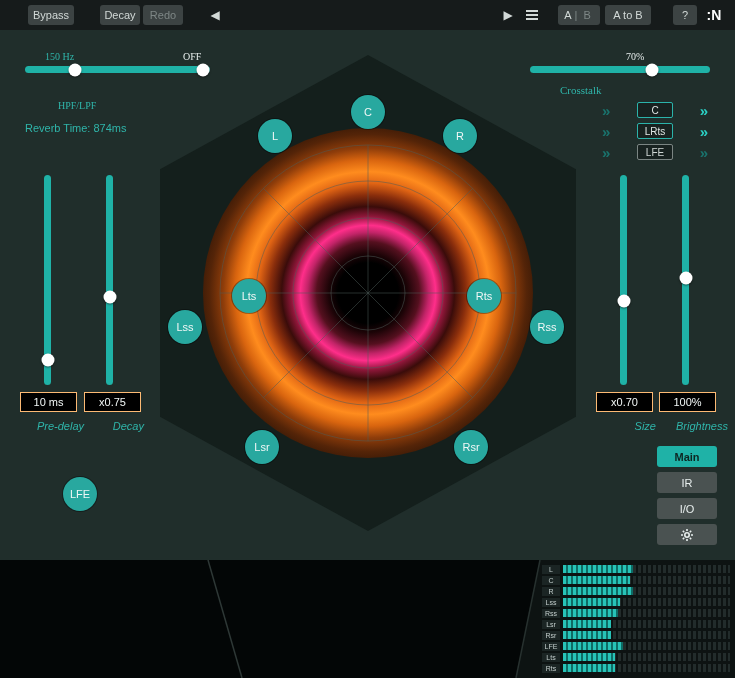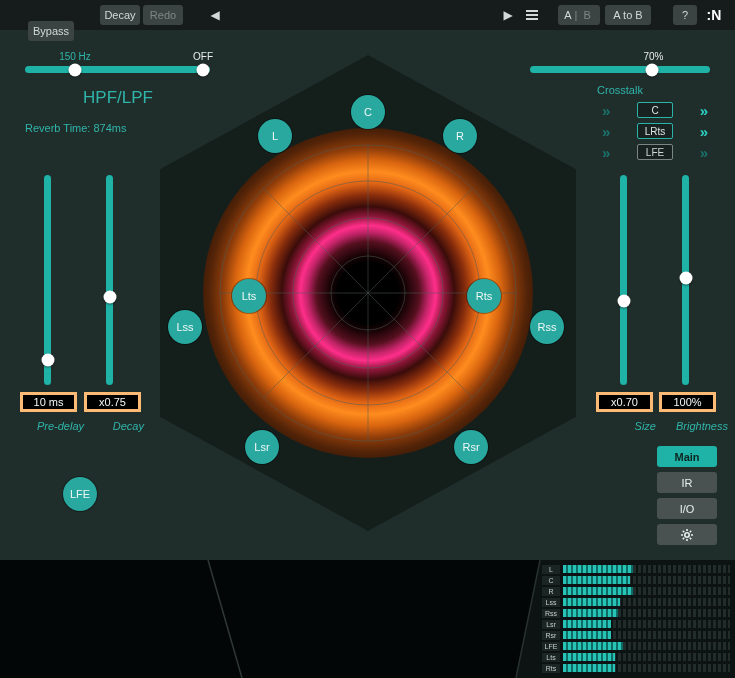--- a/index.html
+++ b/index.html
@@ -5,45 +5,45 @@
   html,body{margin:0;padding:0;background:#101918;}
   #app{position:relative;width:735px;height:678px;background:#202e2b;overflow:hidden;
        font-family:"Liberation Sans",sans-serif;}
 
   
   .titlebar{position:absolute;left:0;top:0;width:735px;height:30px;background:#161b1b;}
   .tb{position:absolute;top:5px;height:20px;display:flex;align-items:center;justify-content:center;
       font:inherit;font-size:11px;color:#d2d9d7;background:#3c4343;border:none;border-radius:3px;
       cursor:pointer;padding:0;box-sizing:border-box;}
   .tb.ghost{background:transparent;}
-  #btn-bypass{left:28px;width:46px;margin-top:16px;}
+  #btn-bypass{left:28px;width:46px;}
   #btn-undo{left:100px;width:40px;}
   #btn-redo{left:143px;width:40px;color:#7e8786;}
   #btn-prev{left:204px;width:22px;font-size:12px;}
   #preset-name{left:288px;width:140px;background:transparent;color:#eaf1ef;font-size:12px;}
   #btn-play{left:497px;width:22px;font-size:12px;}
   #btn-list{left:521px;width:22px;background:transparent;}
   .list-glyph{display:block;width:12px;height:10px;
       background:repeating-linear-gradient(to bottom,#d2d9d7 0 2px,transparent 2px 4px);}
   #btn-ab{left:558px;width:42px;}
   #btn-ab .dim{color:#7e8786;margin:0 3px;}
   #btn-atob{left:605px;width:46px;}
   #btn-help{left:673px;width:24px;}
   #logo-n{left:699px;width:30px;background:transparent;color:#fdfefe;font-weight:bold;font-size:14px;cursor:default;}
 
   
   .hbar{position:absolute;height:7px;background:#1fb2a7;border-radius:3.5px;cursor:pointer;}
   #hpf-slider{left:25px;top:66px;width:185px;}
   #crosstalk-slider{left:530px;top:66px;width:180px;}
   .hhandle{position:absolute;top:50%;width:13px;height:13px;background:#ffffff;border-radius:50%;
       transform:translate(-50%,-50%);cursor:grab;box-shadow:0 1px 2px rgba(0,0,0,.5);}
-  .tiny-label{position:absolute;font-size:10px;color:#2fb5aa;text-align:center;}
+  .tiny-label{position:absolute;font-size:10px;color:#2fb5aa;font-family:Liberation Serif, serif;}
   #hpf-value{left:45px;top:51px;width:60px;}
   #lpf-value{left:183px;top:51px;width:40px;color:#e6edec;}
-  #hpf-lpf-label{left:58px;top:88px;width:120px;font-size:17px;}
+  #hpf-lpf-label{left:58px;top:100px;width:120px;font-size:10px;}
   #crosstalk-value{left:626px;top:51px;width:55px;color:#e6edec;}
   #crosstalk-label{left:560px;top:84px;width:120px;font-size:11px;}
   #reverb-time{position:absolute;left:25px;top:122px;font-size:11px;color:#2fb5aa;}
 
   
   .route-row{position:absolute;left:602px;width:106px;height:18px;display:flex;align-items:center;
       justify-content:space-between;}
   #route-row-1{top:101px;} #route-row-2{top:122px;} #route-row-3{top:143px;}
   .chev{font-size:15px;line-height:1;color:#2bd0c4;font-weight:bold;cursor:pointer;}
   .chev.dim{color:#19736d;}
@@ -75,21 +75,21 @@
   #node-lfe{left:63px;top:477px;}
 
   
   .vbar{position:absolute;width:7px;background:#1fb2a7;border-radius:3.5px;top:175px;height:210px;cursor:pointer;}
   #predelay-slider{left:44px;} #decay-slider{left:106px;}
   #size-slider{left:620px;}    #brightness-slider{left:682px;}
   .vhandle{position:absolute;left:50%;width:13px;height:13px;background:#ffffff;border-radius:50%;
       transform:translate(-50%,50%);cursor:grab;box-shadow:0 1px 2px rgba(0,0,0,.5);}
 
   
-  .vbox{position:absolute;height:20px;box-sizing:border-box;background:#000000;border:3px solid #fdba74;
+  .vbox{position:absolute;height:20px;box-sizing:border-box;background:#000000;border:1px solid #fdba74;
       color:#f2f7f6;font-size:11px;display:flex;align-items:center;justify-content:center;cursor:text;}
   #predelay-box{left:20px;top:392px;width:57px;}
   #decay-box{left:84px;top:392px;width:57px;}
   #size-box{left:596px;top:392px;width:57px;}
   #brightness-box{left:659px;top:392px;width:57px;}
   .param-label{position:absolute;top:420px;font-size:11px;color:#2fb5aa;text-align:right;font-style:italic;}
   #predelay-label{left:14px;width:70px;}
   #decay-label{left:80px;width:64px;}
   #size-label{left:592px;width:64px;}
   #brightness-label{left:648px;width:80px;}

